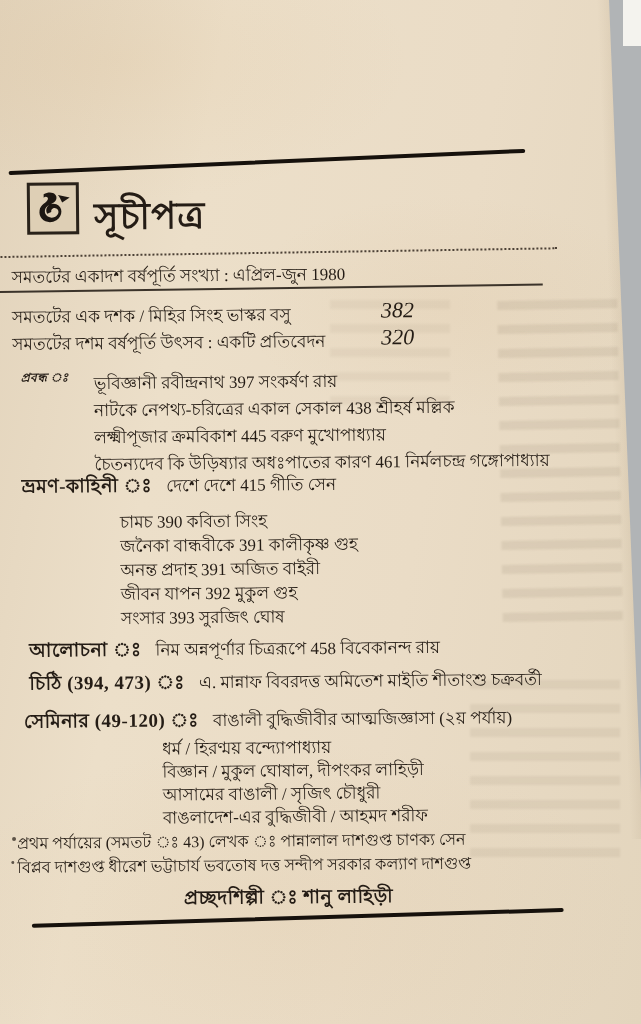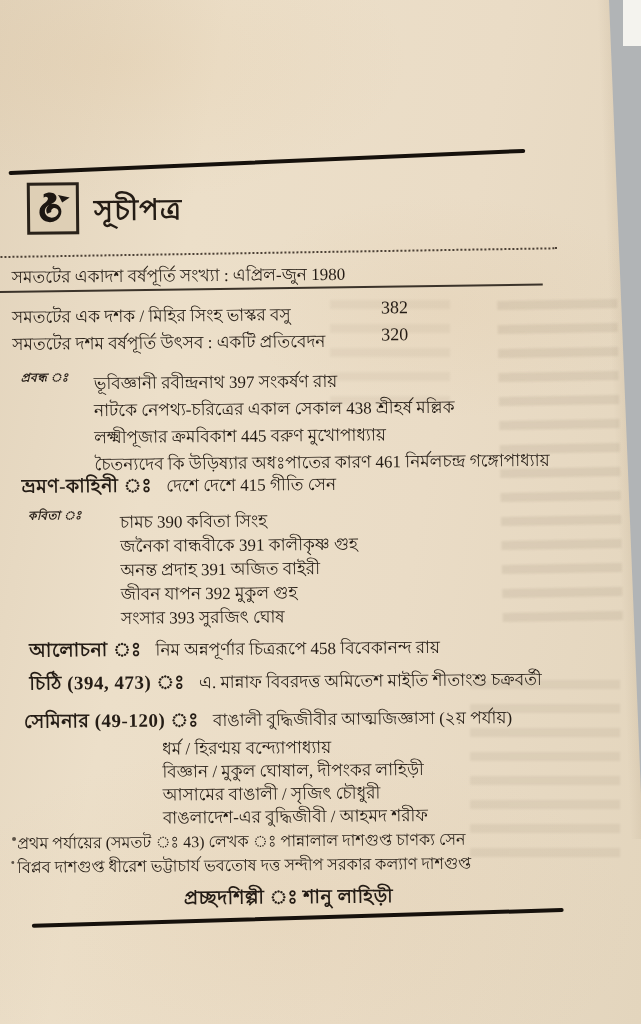--- a/index.html
+++ b/index.html
@@ -46,28 +46,28 @@
   .rule-dotted{left:0;top:253px;width:560px;height:0;background:none;border-top:2px dotted #4c4136;transform:rotate(-.35deg);}
   .rule-thin{left:0;top:288px;width:545px;height:2px;background:#3b332a;transform:rotate(-.25deg);}
   .rule-bottom{left:28px;top:921px;width:532px;height:3.5px;transform:rotate(-1.15deg);border-radius:2px;}
   
   .logo-box{
     position:absolute;left:30px;top:180px;width:52px;height:52px;
     border:3px solid #29221a;background:#decfb5;box-sizing:border-box;
     display:flex;align-items:center;justify-content:center;
   }
   .page-title{
-    position:absolute;left:97px;top:185px;font-size:29px;font-weight:bold;
+    position:absolute;left:97px;top:185px;font-size:37px;font-weight:bold;
     letter-spacing:1px;white-space:nowrap;text-align:right;
   }
   .issue-line{position:absolute;left:14px;top:261px;font-size:17px;white-space:nowrap;}
   
   .lead{position:absolute;left:14px;top:301px;width:600px;font-size:17px;}
   .lead-row{position:relative;height:27px;white-space:nowrap;}
-  .lead-page{position:absolute;left:369px;top:-3px;font-size:18px;}
+  .lead-page{position:absolute;left:369px;top:-3px;font-size:22px;font-style:italic;}
   
   .sec-label{position:absolute;font-weight:bold;font-size:12px;letter-spacing:.5px;white-space:nowrap;font-style:italic;}
   .sec-lines{position:absolute;font-size:17px;white-space:nowrap;}
   .sec-lines div{height:27px;}
   .inline-sec{position:absolute;font-size:17px;white-space:nowrap;}
   .inline-sec b{font-size:19px;letter-spacing:.5px;margin-right:14px;}
   .sub-lines{position:absolute;left:160px;font-size:17px;white-space:nowrap;}
   .sub-lines div{height:23px;}
   .footer-line{position:absolute;left:14px;font-size:16px;white-space:nowrap;}
   .cover-artist{
@@ -119,21 +119,20 @@
     <div>ভূবিজ্ঞানী রবীন্দ্রনাথ 397 সংকর্ষণ রায়</div>
     <div>নাটকে নেপথ্য-চরিত্রের একাল সেকাল 438 শ্রীহর্ষ মল্লিক</div>
     <div>লক্ষ্মীপূজার ক্রমবিকাশ 445 বরুণ মুখোপাধ্যায়</div>
     <div>চৈতন্যদেব কি উড়িষ্যার অধঃপাতের কারণ 461 নির্মলচন্দ্র গঙ্গোপাধ্যায়</div>
   </div>
 
   <div class="inline-sec" style="left:22px;top:469px;">
     <b>ভ্রমণ-কাহিনী ঃ</b><span>দেশে দেশে 415 গীতি সেন</span>
   </div>
 
-  <div class="sec-label" style="left:28px;top:504px;">কবিতা ঃ</div>
   <div class="sec-lines" style="left:120px;top:507px;">
     <div style="height:24px">চামচ 390 কবিতা সিংহ</div>
     <div style="height:24px">জনৈকা বান্ধবীকে 391 কালীকৃষ্ণ গুহ</div>
     <div style="height:24px">অনন্ত প্রদাহ 391 অজিত বাইরী</div>
     <div style="height:24px">জীবন যাপন 392 মুকুল গুহ</div>
     <div style="height:24px">সংসার 393 সুরজিৎ ঘোষ</div>
   </div>
 
   <div class="inline-sec" style="left:28px;top:633px;">
     <b>আলোচনা ঃ</b><span>নিম অন্নপূর্ণার চিত্ররূপে 458 বিবেকানন্দ রায়</span>

